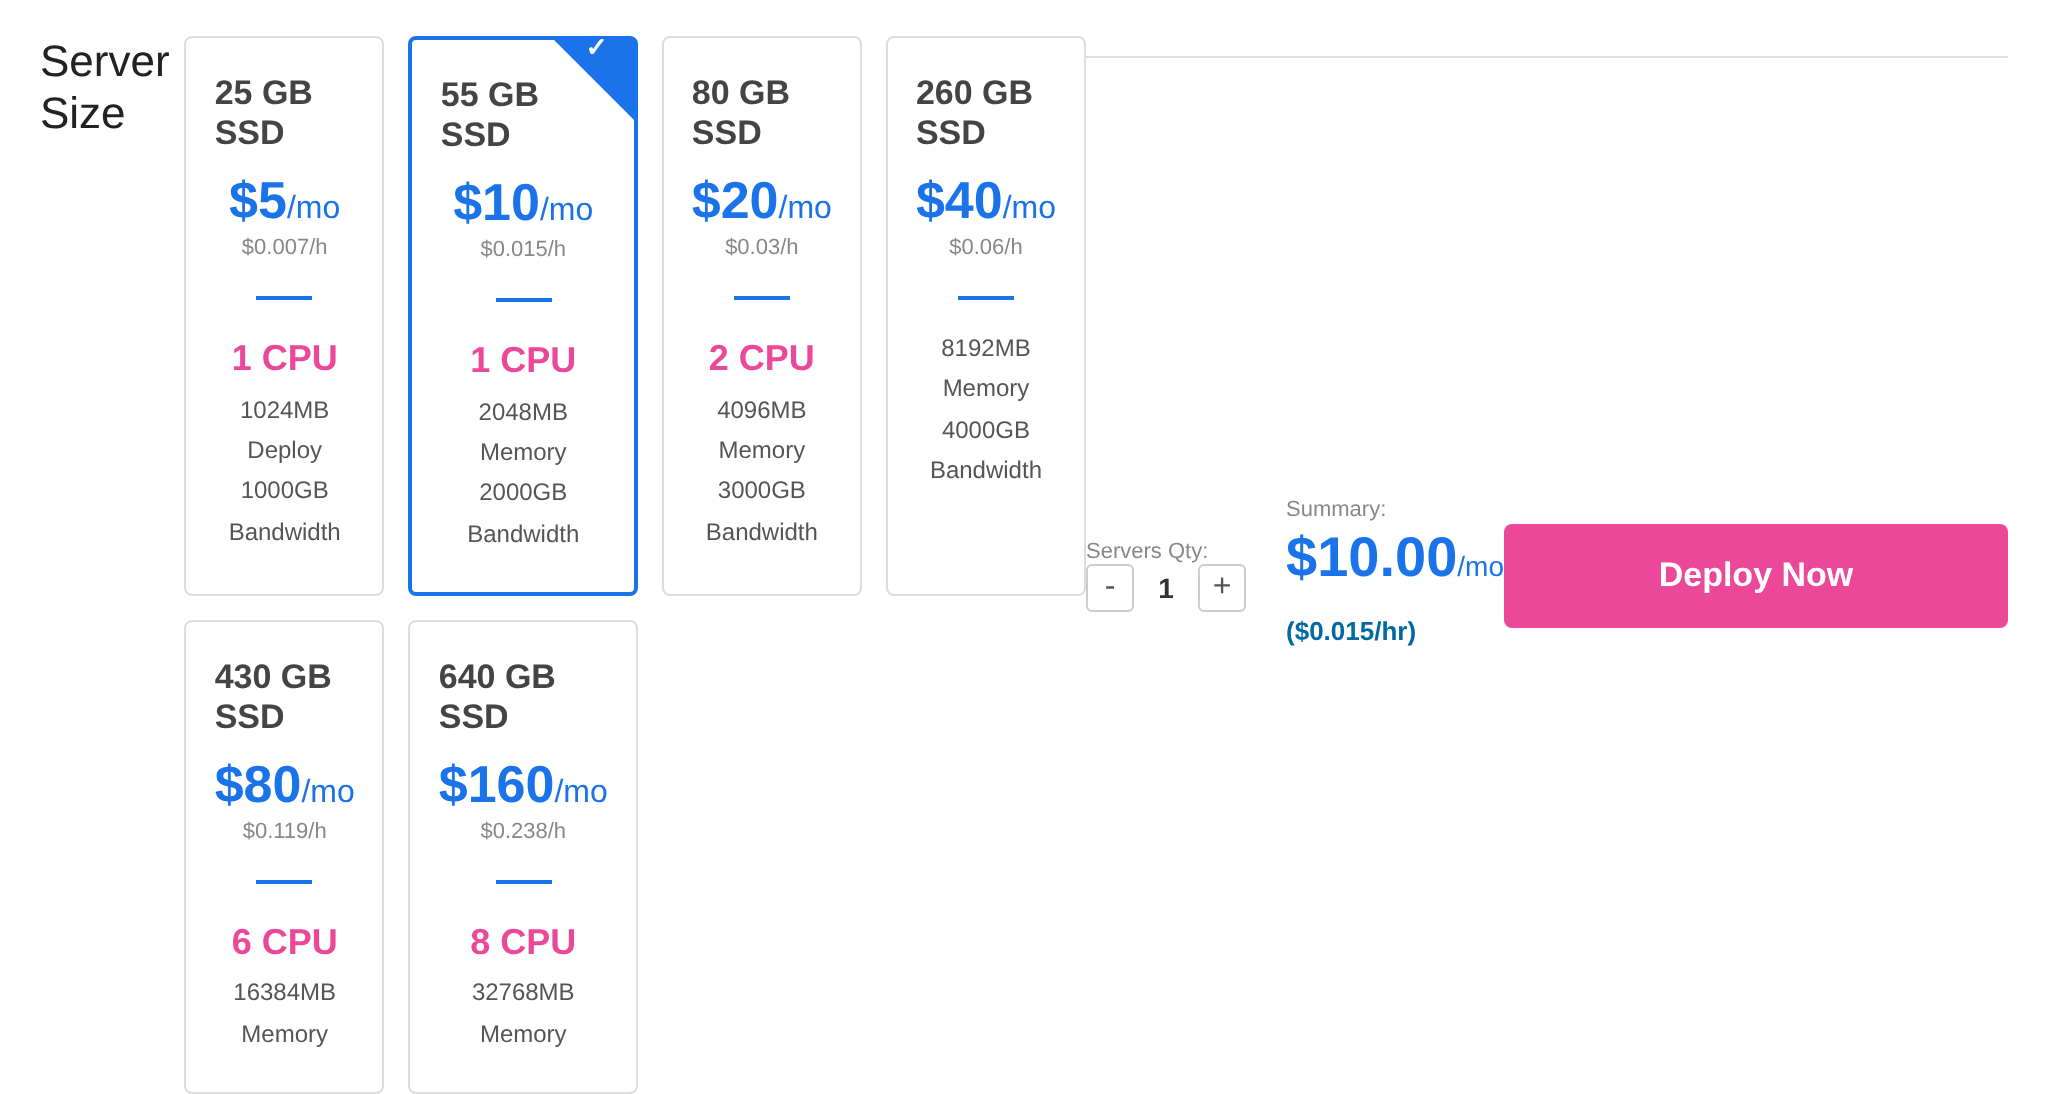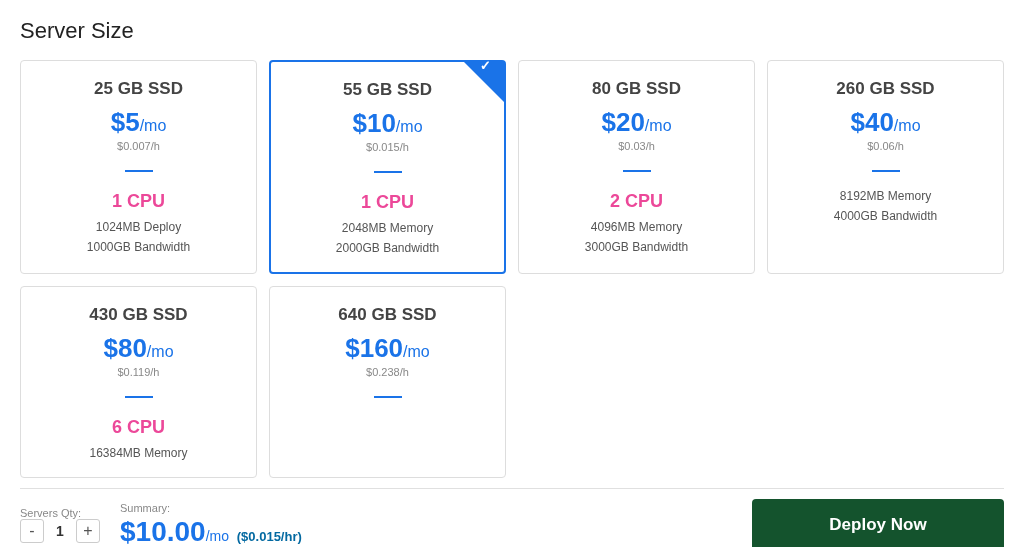--- a/index.html
+++ b/index.html
@@ -7,21 +7,21 @@
       font-family: -apple-system, BlinkMacSystemFont, 'Segoe UI', sans-serif;
       background: #fff;
       color: #333;
       width: 1024px;
       min-height: 547px;
     }
 
     .page-container {
       padding: 18px 20px 0 20px;
       display: flex;
-      flex-direction: column;
+      flex-direction: row;
       height: 547px;
     }
 
     .page-title {
       font-size: 22px;
       font-weight: 500;
       color: #222;
       margin-bottom: 16px;
     }
 
@@ -187,21 +187,21 @@
       font-weight: 700;
       color: #1a73e8;
     }
 
     .summary-price .period {
       font-size: 14px;
       font-weight: 400;
     }
 
     .deploy-btn {
-      background: #14532d;
+      background: #ec4899;
       color: #fff;
       border: none;
       border-radius: 4px;
       padding: 0 40px;
       height: 52px;
       font-size: 17px;
       font-weight: 600;
       cursor: pointer;
       white-space: nowrap;
       min-width: 252px;
@@ -267,20 +267,24 @@
         <div class="plan-specs">
           <div class="plan-cpu">6 CPU</div>
           <div>16384MB Memory</div>
         </div>
       </div>
       <div class="plan-card">
         <div class="plan-storage">640 GB SSD</div>
         <div class="plan-price">$160<span>/mo</span></div>
         <div class="plan-hourly">$0.238/h</div>
         <div class="plan-divider"></div>
+        <div class="plan-specs">
+          <div class="plan-cpu">8 CPU</div>
+          <div>32768MB Memory</div>
+        </div>
       </div>
     </div>
 
   <div class="footer-bar">
     <div class="qty-section">
       <span class="qty-label">Servers Qty:</span>
       <div class="qty-controls">
         <button class="qty-btn">-</button>
         <span class="qty-value">1</span>
         <button class="qty-btn">+</button>

